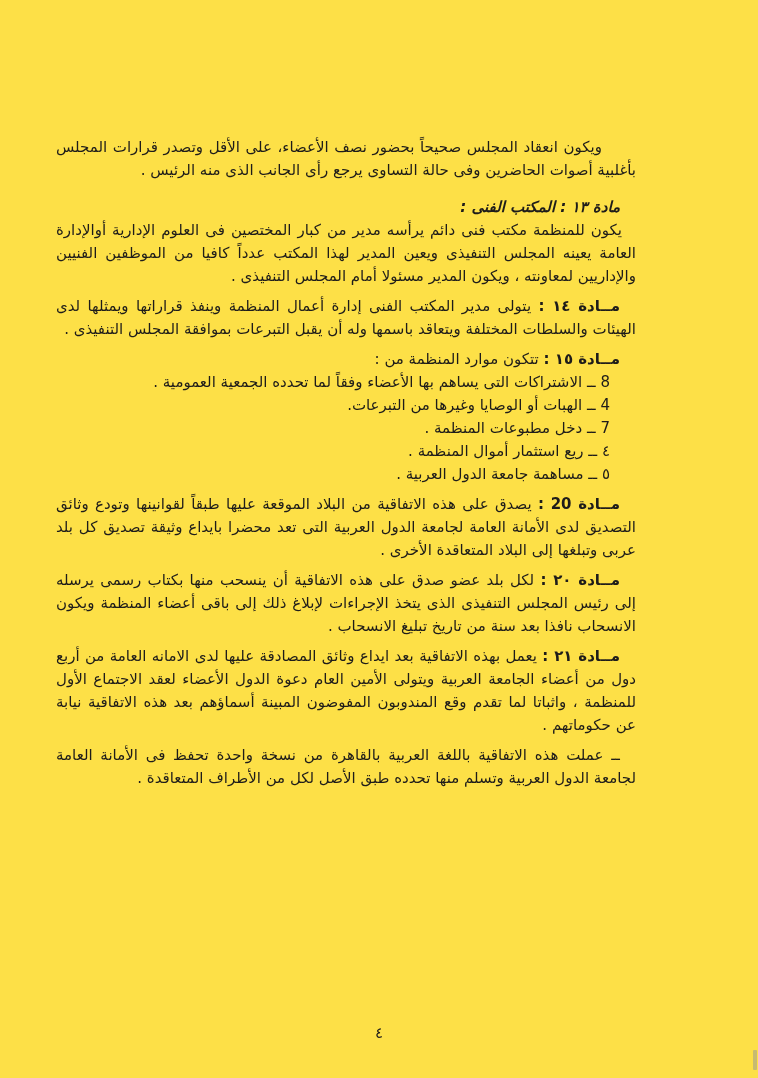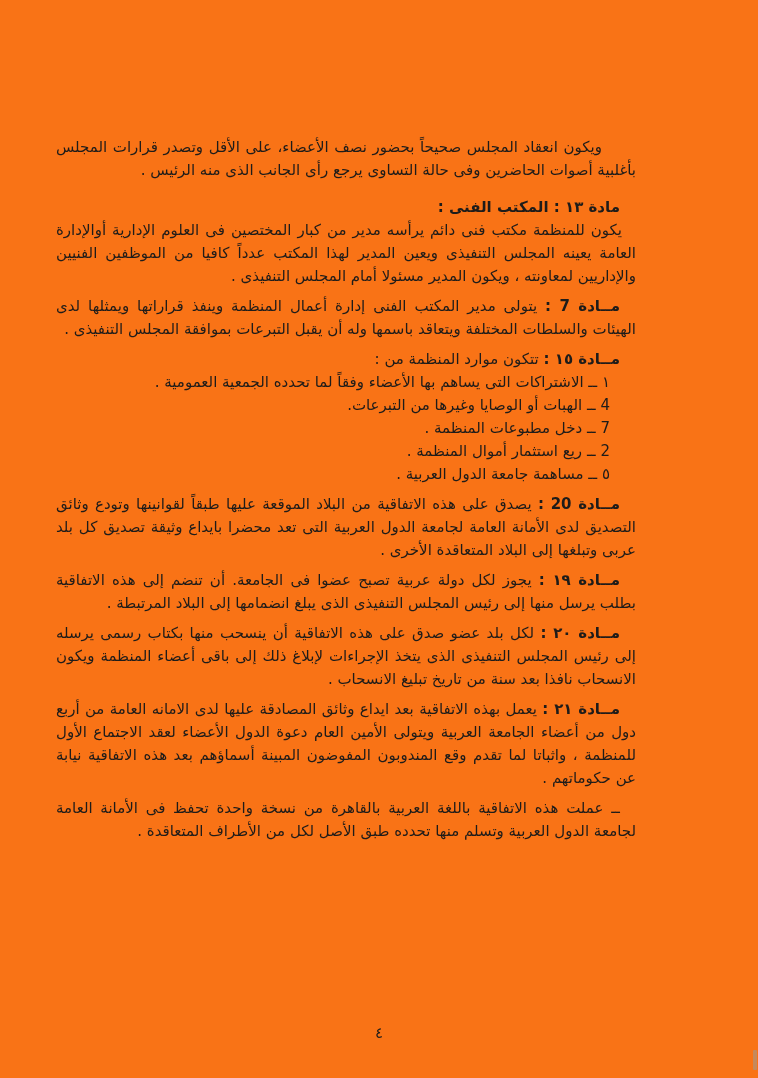--- a/index.html
+++ b/index.html
@@ -4,21 +4,21 @@
 <style>
   html,body{margin:0;padding:0;}
   body{
     width:758px;height:1078px;
     background:#e9e9e7;
     font-family:"DejaVu Sans",sans-serif;
   }
   .page{
     position:relative;
     width:758px;height:1078px;
-    background:#f97316;
+    background:#fde047;
     overflow:hidden;
     color:#1e1c1a;
   }
   .content{
     position:absolute;
     top:136px;
     right:122px;
     left:56px;
     direction:rtl;
     text-align:justify;
@@ -32,20 +32,21 @@
     margin-bottom:14px;
   }
   .article{
     text-indent:16px;
     margin-top:7px;
   }
   .article-heading{
     text-indent:16px;
     margin-top:5px;
     font-weight:bold;
+    font-style:italic;
   }
   .article .label{font-weight:bold;}
   .list{margin:0;}
   .list-item{
     padding-right:26px;
     text-indent:0;
     text-align:right;
     line-height:23px;
   }
   .gap-before{margin-top:13px;}
@@ -75,31 +76,30 @@
 </head>
 <body>
 
 <div class="page">
 
   <div class="content">
     <p class="intro">ويكون انعقاد المجلس صحيحاً بحضور نصف الأعضاء، على الأقل وتصدر قرارات المجلس بأغلبية أصوات الحاضرين وفى حالة التساوى يرجع رأى الجانب الذى منه الرئيس .</p>
     <div id="articles">
         <p class="article-heading">مادة ١٣ : المكتب الفنى :</p>
         <p class="article" style="margin-top: 0px; text-indent: 14px;">يكون للمنظمة مكتب فنى دائم يرأسه مدير من كبار المختصين فى العلوم الإدارية أوالإدارة العامة يعينه المجلس التنفيذى ويعين المدير لهذا المكتب عدداً كافيا من الموظفين الفنيين والإداريين لمعاونته ، ويكون المدير مسئولا أمام المجلس التنفيذى .</p>
-        <p class="article"><strong class="label">مــادة 7 :</strong> يتولى مدير المكتب الفنى إدارة أعمال المنظمة وينفذ قراراتها ويمثلها لدى الهيئات والسلطات المختلفة ويتعاقد باسمها وله أن يقبل التبرعات بموافقة المجلس التنفيذى .</p>
+        <p class="article"><strong class="label">مــادة ١٤ :</strong> يتولى مدير المكتب الفنى إدارة أعمال المنظمة وينفذ قراراتها ويمثلها لدى الهيئات والسلطات المختلفة ويتعاقد باسمها وله أن يقبل التبرعات بموافقة المجلس التنفيذى .</p>
         <p class="article"><strong class="label">مــادة ١٥ :</strong> تتكون موارد المنظمة من :</p>
         <div class="list">
-          <div class="list-item">١ ــ الاشتراكات التى يساهم بها الأعضاء وفقاً لما تحدده الجمعية العمومية .</div>
+          <div class="list-item">8 ــ الاشتراكات التى يساهم بها الأعضاء وفقاً لما تحدده الجمعية العمومية .</div>
           <div class="list-item">4 ــ الهبات أو الوصايا وغيرها من التبرعات.</div>
           <div class="list-item">7 ــ دخل مطبوعات المنظمة .</div>
-          <div class="list-item">2 ــ ريع استثمار أموال المنظمة .</div>
+          <div class="list-item">٤ ــ ريع استثمار أموال المنظمة .</div>
           <div class="list-item">٥ ــ مساهمة جامعة الدول العربية .</div>
         </div>
         <p class="article"><strong class="label">مــادة 20 :</strong> يصدق على هذه الاتفاقية من البلاد الموقعة عليها طبقاً لقوانينها وتودع وثائق التصديق لدى الأمانة العامة لجامعة الدول العربية التى تعد محضرا بايداع وثيقة تصديق كل بلد عربى وتبلغها إلى البلاد المتعاقدة الأخرى .</p>
-        <p class="article"><strong class="label">مــادة ١٩ :</strong> يجوز لكل دولة عربية تصبح عضوا فى الجامعة. أن تنضم إلى هذه الاتفاقية بطلب يرسل منها إلى رئيس المجلس التنفيذى الذى يبلغ انضمامها إلى البلاد المرتبطة .</p>
         <p class="article"><strong class="label">مــادة ٢٠ :</strong> لكل بلد عضو صدق على هذه الاتفاقية أن ينسحب منها بكتاب رسمى يرسله إلى رئيس المجلس التنفيذى الذى يتخذ الإجراءات لإبلاغ ذلك إلى باقى أعضاء المنظمة ويكون الانسحاب نافذا بعد سنة من تاريخ تبليغ الانسحاب .</p>
         <p class="article"><strong class="label">مــادة ٢١ :</strong> يعمل بهذه الاتفاقية بعد ايداع وثائق المصادقة عليها لدى الامانه العامة من أربع دول من أعضاء الجامعة العربية ويتولى الأمين العام دعوة الدول الأعضاء لعقد الاجتماع الأول للمنظمة ، واثباتا لما تقدم وقع المندوبون المفوضون المبينة أسماؤهم بعد هذه الاتفاقية نيابة عن حكوماتهم .</p>
         <p class="article closing">ــ عملت هذه الاتفاقية باللغة العربية بالقاهرة من نسخة واحدة تحفظ فى الأمانة العامة لجامعة الدول العربية وتسلم منها تحدده طبق الأصل لكل من الأطراف المتعاقدة .</p>
       </div>
   </div>
 
   <div class="page-number">٤</div>
 
   <div class="scan-smudge"></div>
 </div>

